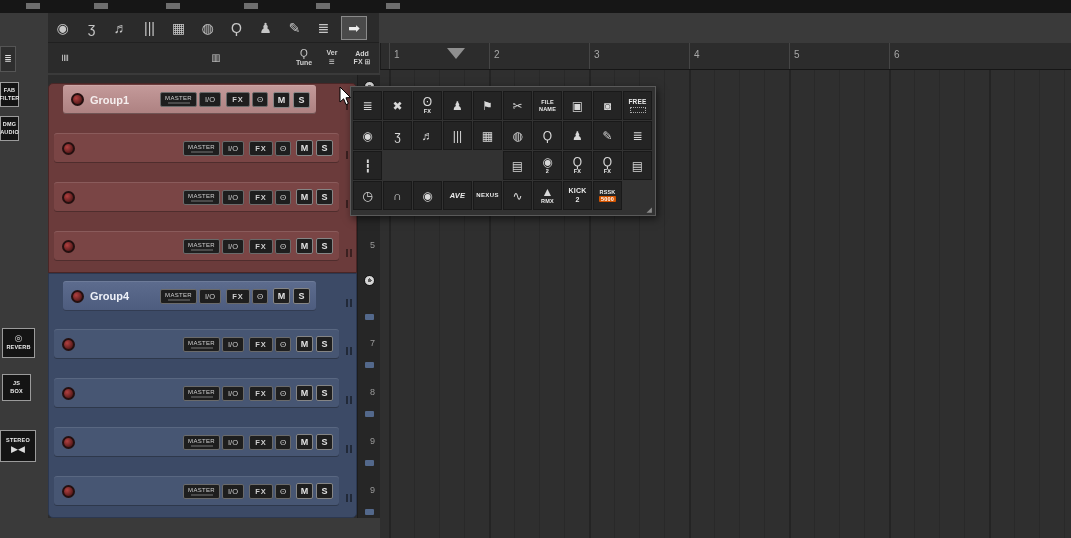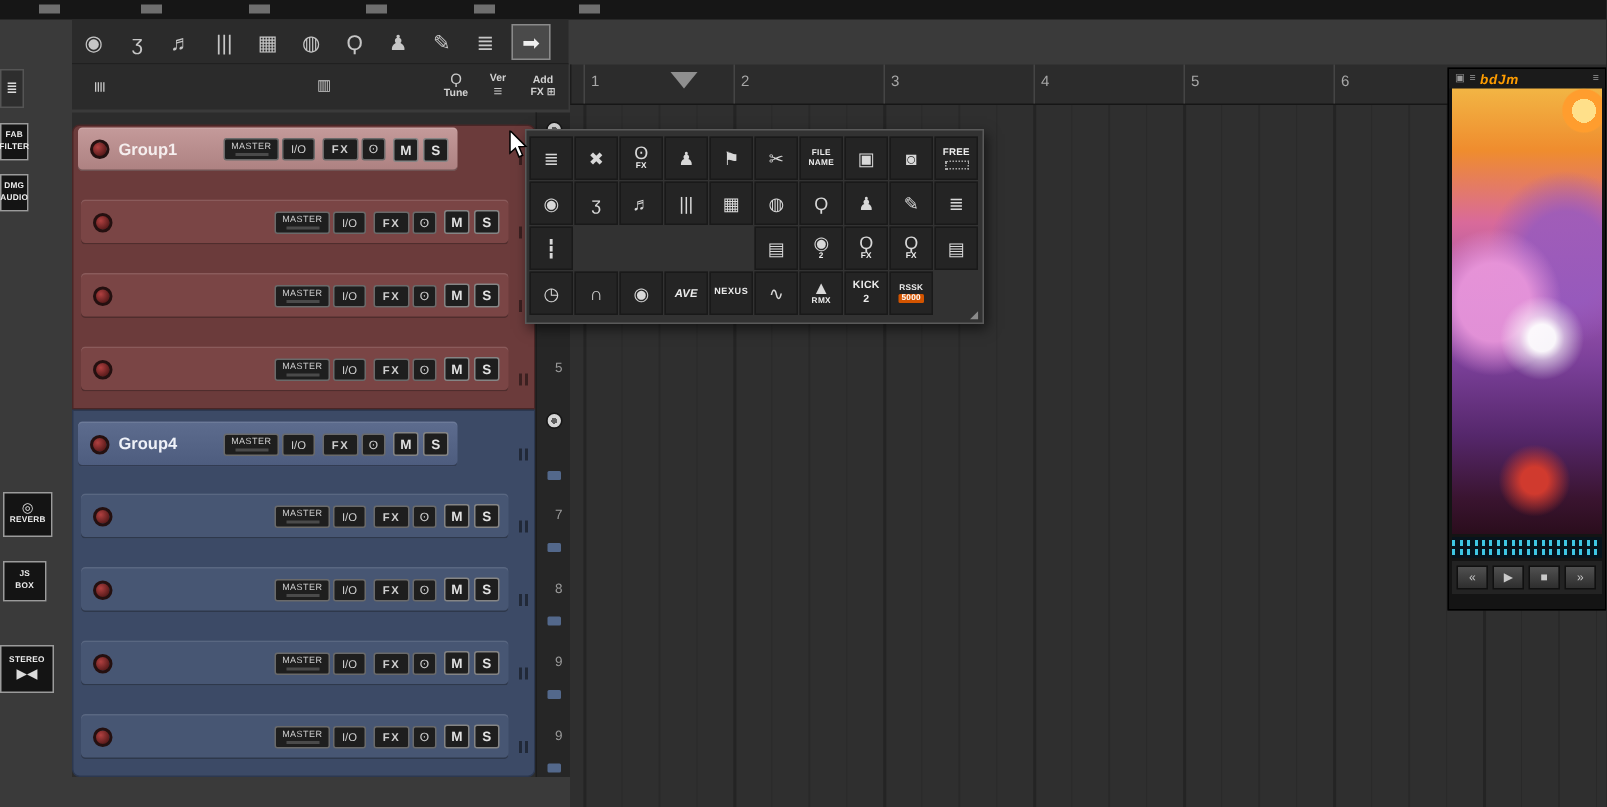--- a/index.html
+++ b/index.html
@@ -34,21 +34,21 @@
     background-image:repeating-linear-gradient(90deg,#242424 0 2px,transparent 2px 100px),
                      repeating-linear-gradient(90deg,#292929 0 1px,transparent 1px 25px);
     background-position:9px 0,9px 0;}
   
   #trackpanel{left:48px;top:75px;width:309px;height:443px;background:#2c2c2c;}
   #grpred{position:absolute;left:0;top:8px;width:309px;height:190px;background:#6b3b3b;border:1px solid #4a2626;border-radius:5px 5px 0 0;box-sizing:border-box;}
   #grpblue{position:absolute;left:0;top:198px;width:309px;height:245px;background:#3c4a66;border:1px solid #2c3850;border-radius:0 0 5px 5px;box-sizing:border-box;}
   .strip{position:absolute;left:6px;width:285px;border-radius:3px;display:flex;align-items:center;box-sizing:border-box;padding:0 6px 0 8px;}
   .strip.red{background:#7a4545;box-shadow:inset 0 1px 0 rgba(255,255,255,.12),inset 0 -1px 0 rgba(0,0,0,.35);}
   .strip.blue{background:#475673;box-shadow:inset 0 1px 0 rgba(255,255,255,.10),inset 0 -1px 0 rgba(0,0,0,.35);}
-  .strip.hdr{left:4px;width:253px;}
+  .strip.hdr{left:15px;width:253px;}
   .strip.hdr.red{background:linear-gradient(#c49a9a,#ad8181);}
   .strip.hdr.blue{background:linear-gradient(#5d6c8e,#4d5c7e);}
   .rec{width:13px;height:13px;border-radius:50%;background:radial-gradient(circle at 35% 35%,#b04040,#5e1d1d 70%);border:2px solid #241010;box-sizing:border-box;flex:none;}
   .tname{font-size:11px;font-weight:bold;color:#f5eeee;margin-left:6px;flex:1;white-space:nowrap;overflow:hidden;}
   .strip.blue .tname{color:#eef1f8;}
   .ctl{display:flex;align-items:center;margin-left:auto;flex:none;}
   .btn{background:#1e1e1e;border:1px solid #6a6a6a;color:#cfcfcf;font-size:7.5px;display:flex;align-items:center;justify-content:center;box-sizing:border-box;height:15px;border-radius:2px;}
   .master{width:37px;flex-direction:column;line-height:1;font-size:6px;letter-spacing:.3px;}
   .msub{width:22px;height:2px;background:#4a4a4a;margin-top:1px;}
   .io{width:22px;margin-left:2px;}
@@ -479,39 +479,20 @@
           <div class="plabel" data-name="tile-label">KICK</div>
           <div class="plabel l2" data-name="tile-label-2">2</div>
         </div>
         <div class="ptile" data-name="rssk-plugin-button">
           <div class="plabel" data-name="tile-label">RSSK</div>
           <div class="plabel l2" data-name="tile-label-2">5000</div>
         </div>
       </div>
     </div>
 
-  <div id="player" class="abs" data-name="media-player-window">
-    <div id="ptitle" data-name="player-titlebar">
-      <span class="icon" data-name="window-icon">▣</span>
-      <span class="icon" data-name="list-icon">≡</span>
-      <span id="plogo" data-name="player-logo">bdJm</span>
-      <span class="icon" id="pmenu" data-name="player-menu-icon">≡</span>
-    </div>
-    <div id="part" data-name="album-art"></div>
-    <div id="pticks" data-name="playlist-ticks">
-      <div class="tband" data-name="tick-band"></div>
-      <div class="tband" data-name="tick-band"></div>
-    </div>
-    <div id="transport" data-name="transport-controls">
-        <div class="tpbtn" data-name="prev-button">«</div>
-        <div class="tpbtn" data-name="play-button">▶</div>
-        <div class="tpbtn" data-name="stop-button">■</div>
-        <div class="tpbtn" data-name="next-button">»</div>
-      </div>
-  </div>
 
   <svg id="cursor" data-name="mouse-cursor" width="14" height="20" viewBox="0 0 14 20">
     <polygon points="1,0 1,15 4.6,11.8 7,17.6 9.4,16.5 7,10.8 11.6,10.6" fill="#ffffff" stroke="#000000" stroke-width="1"></polygon>
   </svg>
 <div class="sb" id="sb0" data-name="channel-strip-button">
       <span class="i" data-name="fader-icon">≣</span>
     </div>
     <div class="sb" id="sb1" data-name="fabfilter-button">
       <div class="l" data-name="shortcut-label">FAB</div>
       <div class="l" data-name="shortcut-label">FILTER</div>

